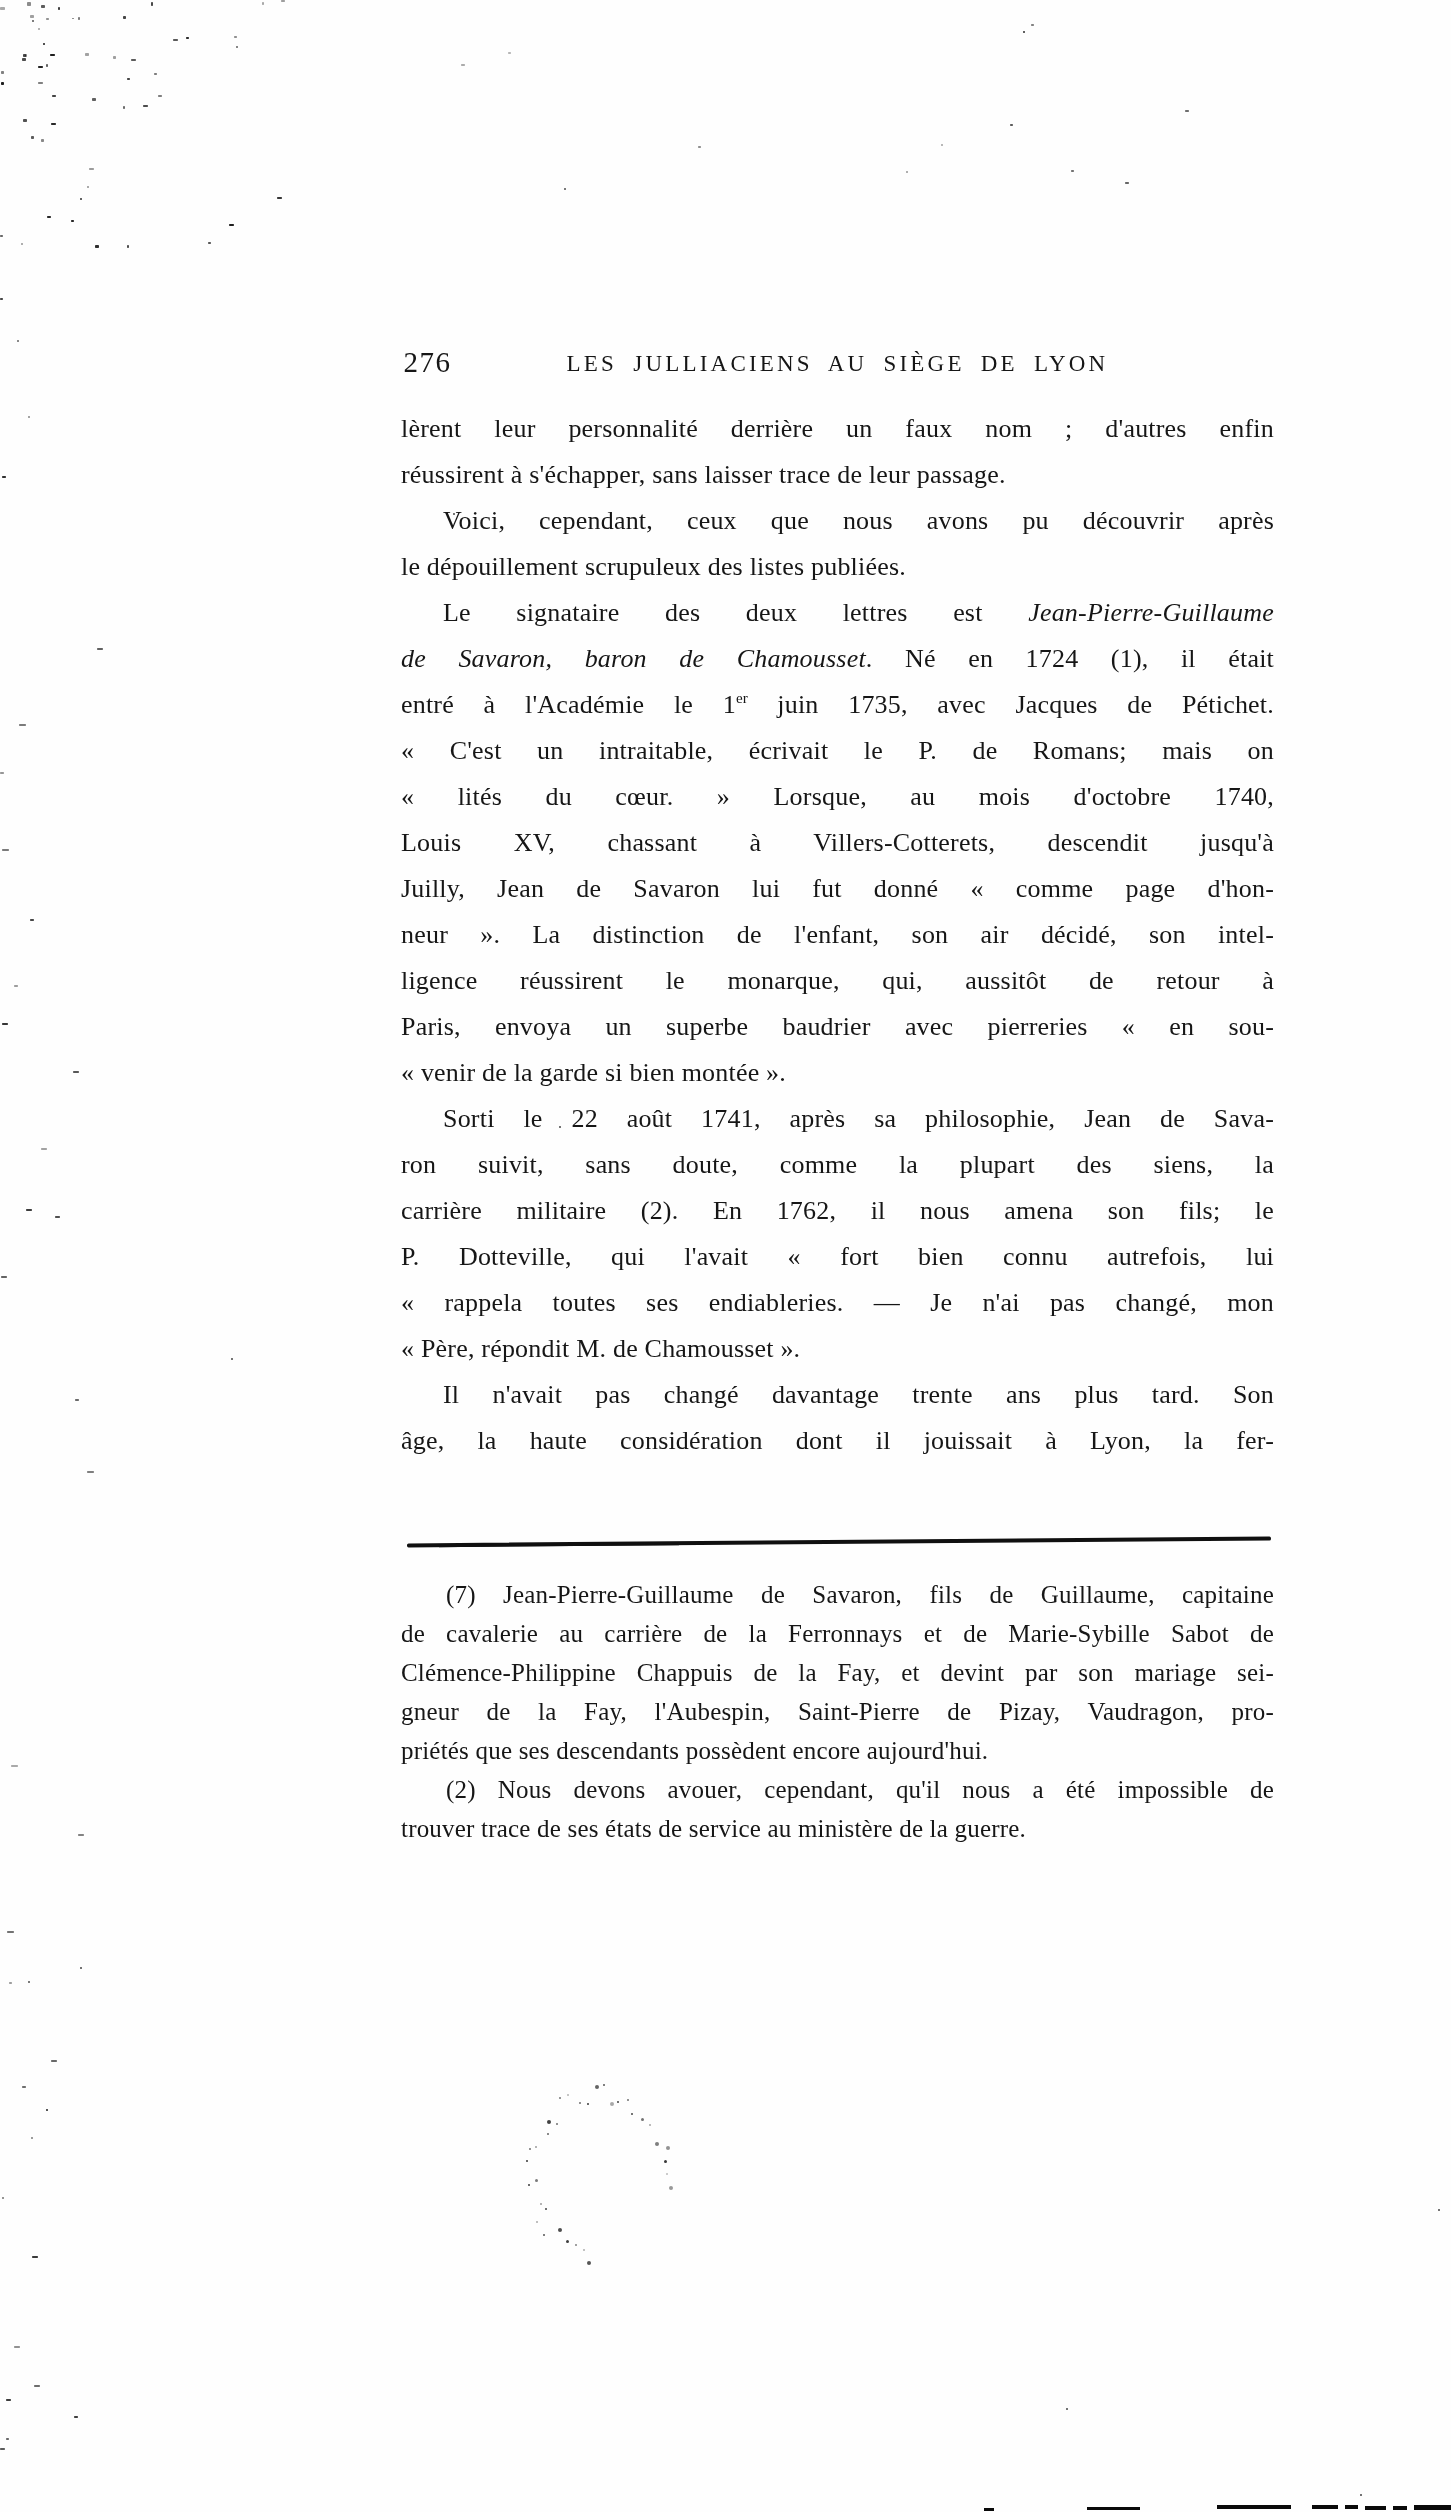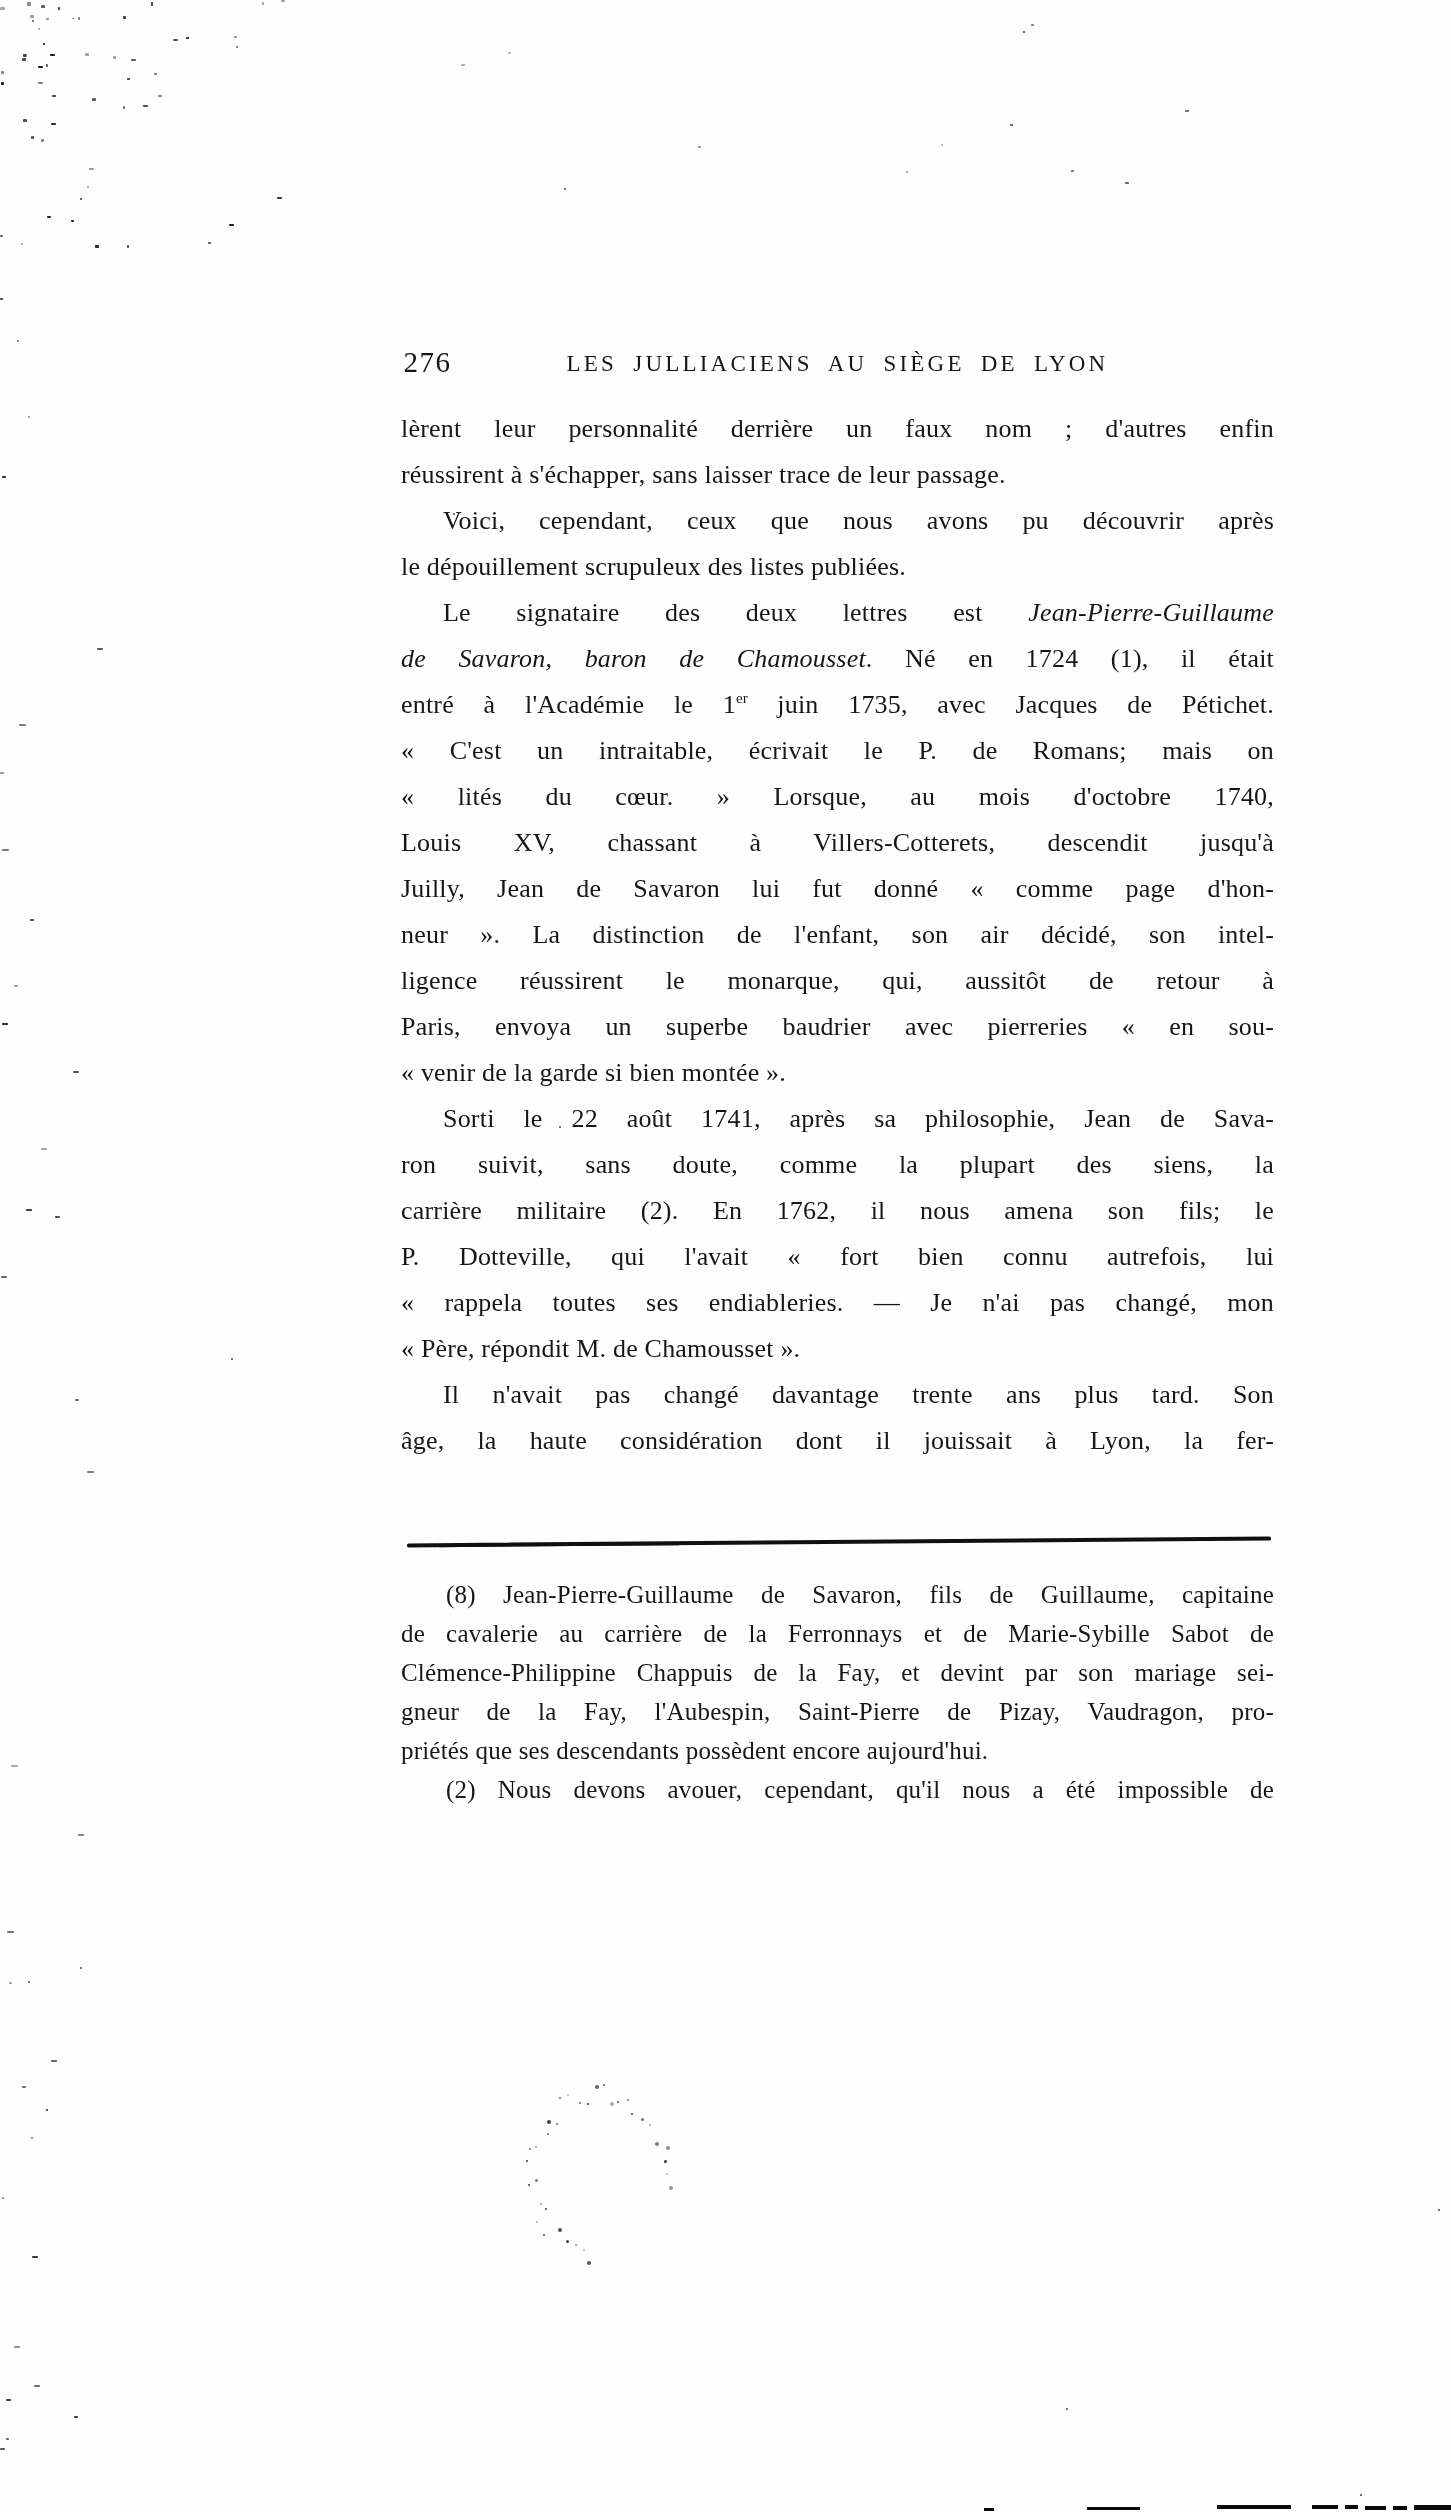--- a/index.html
+++ b/index.html
@@ -85,26 +85,27 @@
       <div class="bline"><span>P. Dotteville, qui l'avait « fort bien connu autrefois, lui</span></div>
       <div class="bline"><span>« rappela toutes ses endiableries. — Je n'ai pas changé, mon</span></div>
       <div class="bline last"><span>« Père, répondit M. de Chamousset ».</span></div>
       <div class="bline indent"><span>Il n'avait pas changé davantage trente ans plus tard. Son</span></div>
       <div class="bline"><span>âge, la haute considération dont il jouissait à Lyon, la fer-</span></div>
     </div>
 
   <div class="footnote-rule"></div>
 
   <div class="footnotes">
-      <div class="fline indent"><span>(8) Jean-Pierre-Guillaume de Savaron, fils de Guillaume, capitaine</span></div>
+      <div class="fline indent"><span>(7) Jean-Pierre-Guillaume de Savaron, fils de Guillaume, capitaine</span></div>
       <div class="fline"><span>de cavalerie au carrière de la Ferronnays et de Marie-Sybille Sabot de</span></div>
       <div class="fline"><span>Clémence-Philippine Chappuis de la Fay, et devint par son mariage sei-</span></div>
       <div class="fline"><span>gneur de la Fay, l'Aubespin, Saint-Pierre de Pizay, Vaudragon, pro-</span></div>
       <div class="fline last"><span>priétés que ses descendants possèdent encore aujourd'hui.</span></div>
       <div class="fline indent"><span>(2) Nous devons avouer, cependant, qu'il nous a été impossible de</span></div>
+      <div class="fline last"><span>trouver trace de ses états de service au ministère de la guerre.</span></div>
     </div>
 
   <div id="stamp">
       <div class="stamp-dot" style="left: 587px; top: 2261px; width: 4px; height: 4px; opacity: 0.77;"></div>
       <div class="stamp-dot" style="left: 583px; top: 2249px; width: 2.4px; height: 2.4px; opacity: 0.36;"></div>
       <div class="stamp-dot" style="left: 575px; top: 2244px; width: 1.6px; height: 1.6px; opacity: 0.5;"></div>
       <div class="stamp-dot" style="left: 566px; top: 2240px; width: 3.2px; height: 3.2px; opacity: 0.87;"></div>
       <div class="stamp-dot" style="left: 558px; top: 2228px; width: 4px; height: 4px; opacity: 0.8;"></div>
       <div class="stamp-dot" style="left: 543px; top: 2234px; width: 2.4px; height: 2.4px; opacity: 0.77;"></div>
       <div class="stamp-dot" style="left: 536px; top: 2221px; width: 2.4px; height: 2.4px; opacity: 0.38;"></div>

